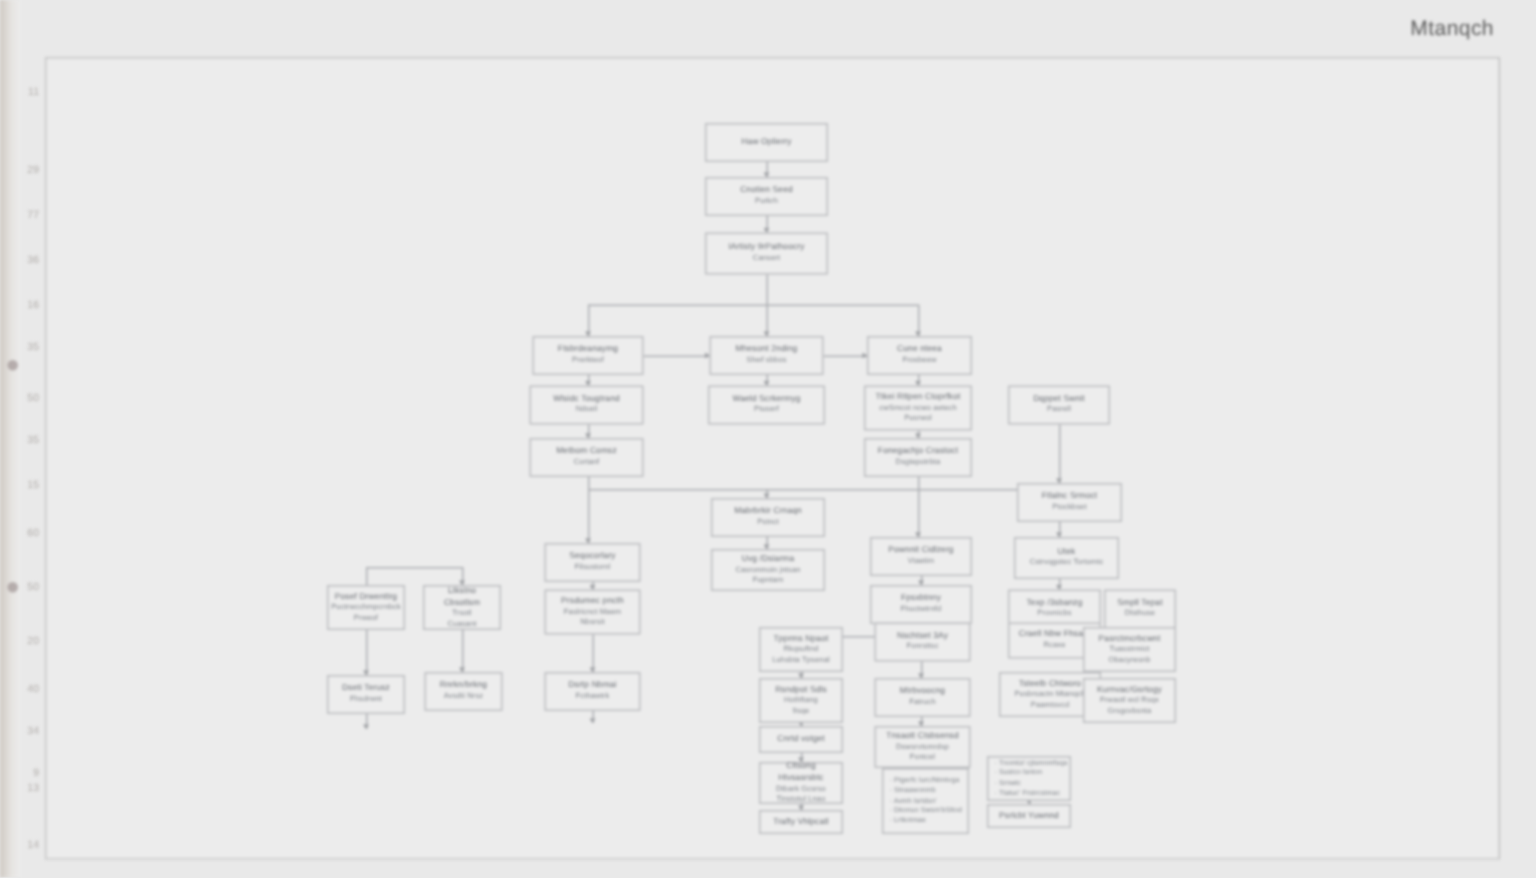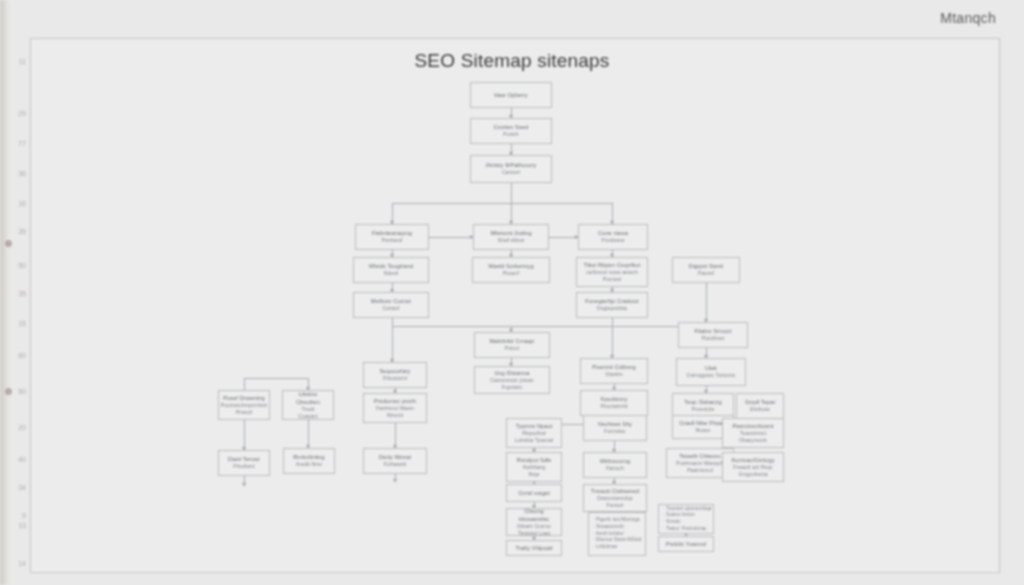--- a/index.html
+++ b/index.html
@@ -94,21 +94,20 @@
       <div class="tick" style="top: 424px;">20</div>
       <div class="tick" style="top: 456px;">40</div>
       <div class="tick" style="top: 484px;">34</div>
       <div class="tick" style="top: 512px;">9</div>
       <div class="tick" style="top: 522px;">13</div>
       <div class="tick" style="top: 560px;">14</div>
       <div class="dot" style="top: 240px;"></div>
       <div class="dot" style="top: 388px;"></div>
     </div>
 
-  <div class="title">SEO Sitemap sitenaps</div>
 
   <div id="graph">
       <div class="edge v" style="left: 511px; top: 108px; height: 10px;"></div>
       <div class="arrow" style="left: 509px; top: 115px;"></div>
       <div class="edge v" style="left: 511px; top: 144px; height: 11px;"></div>
       <div class="arrow" style="left: 509px; top: 152px;"></div>
       <div class="edge v" style="left: 511px; top: 183px; height: 41px;"></div>
       <div class="arrow" style="left: 509px; top: 221px;"></div>
       <div class="edge h" style="left: 392px; top: 203px; width: 220px;"></div>
       <div class="edge v" style="left: 392px; top: 203px; height: 21px;"></div>

